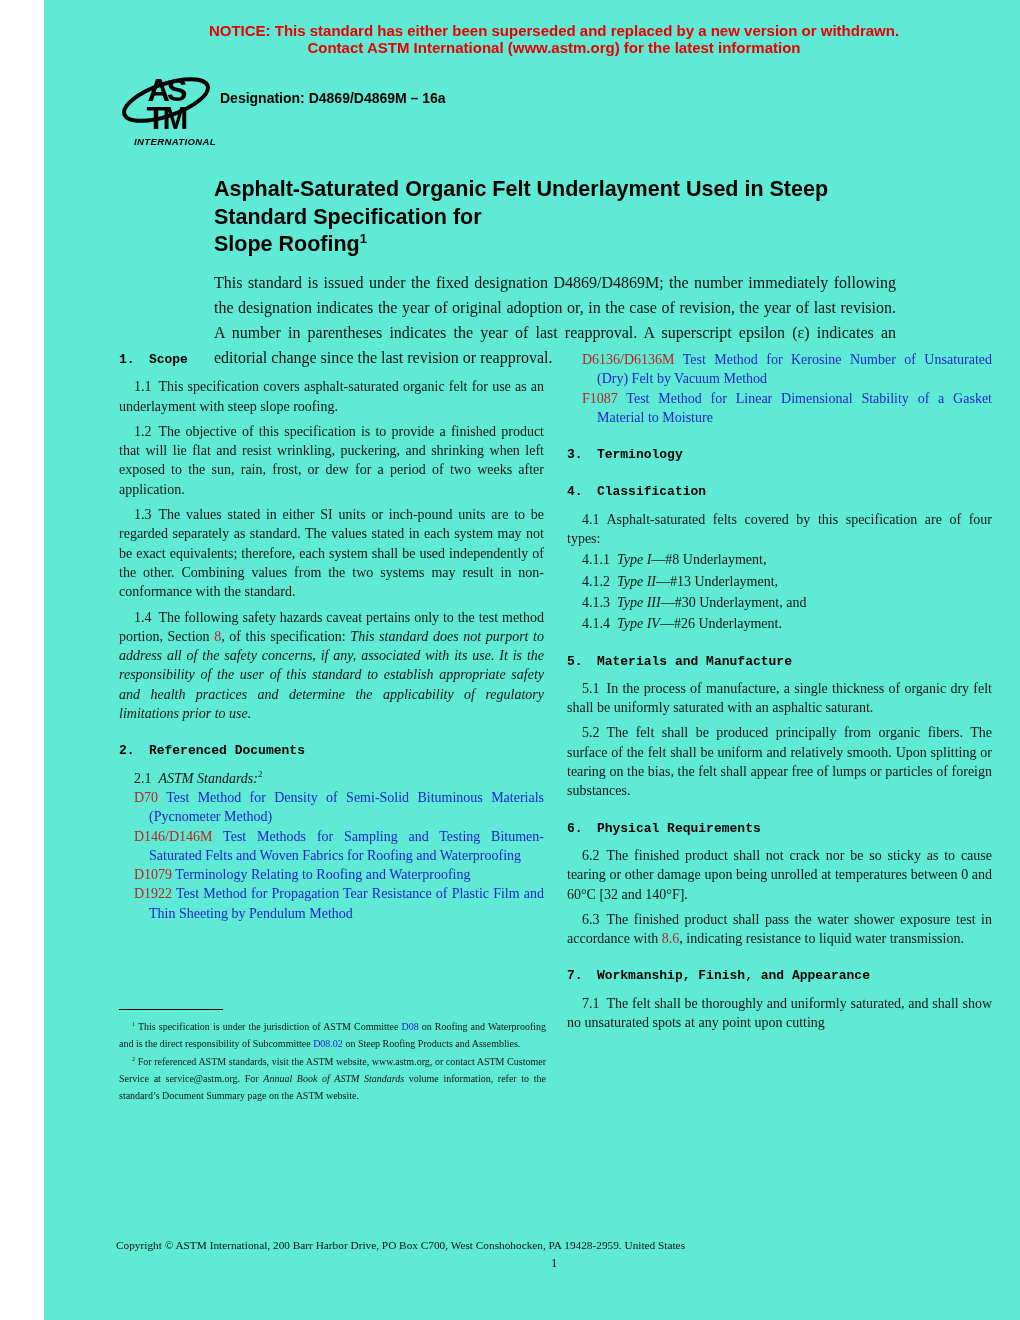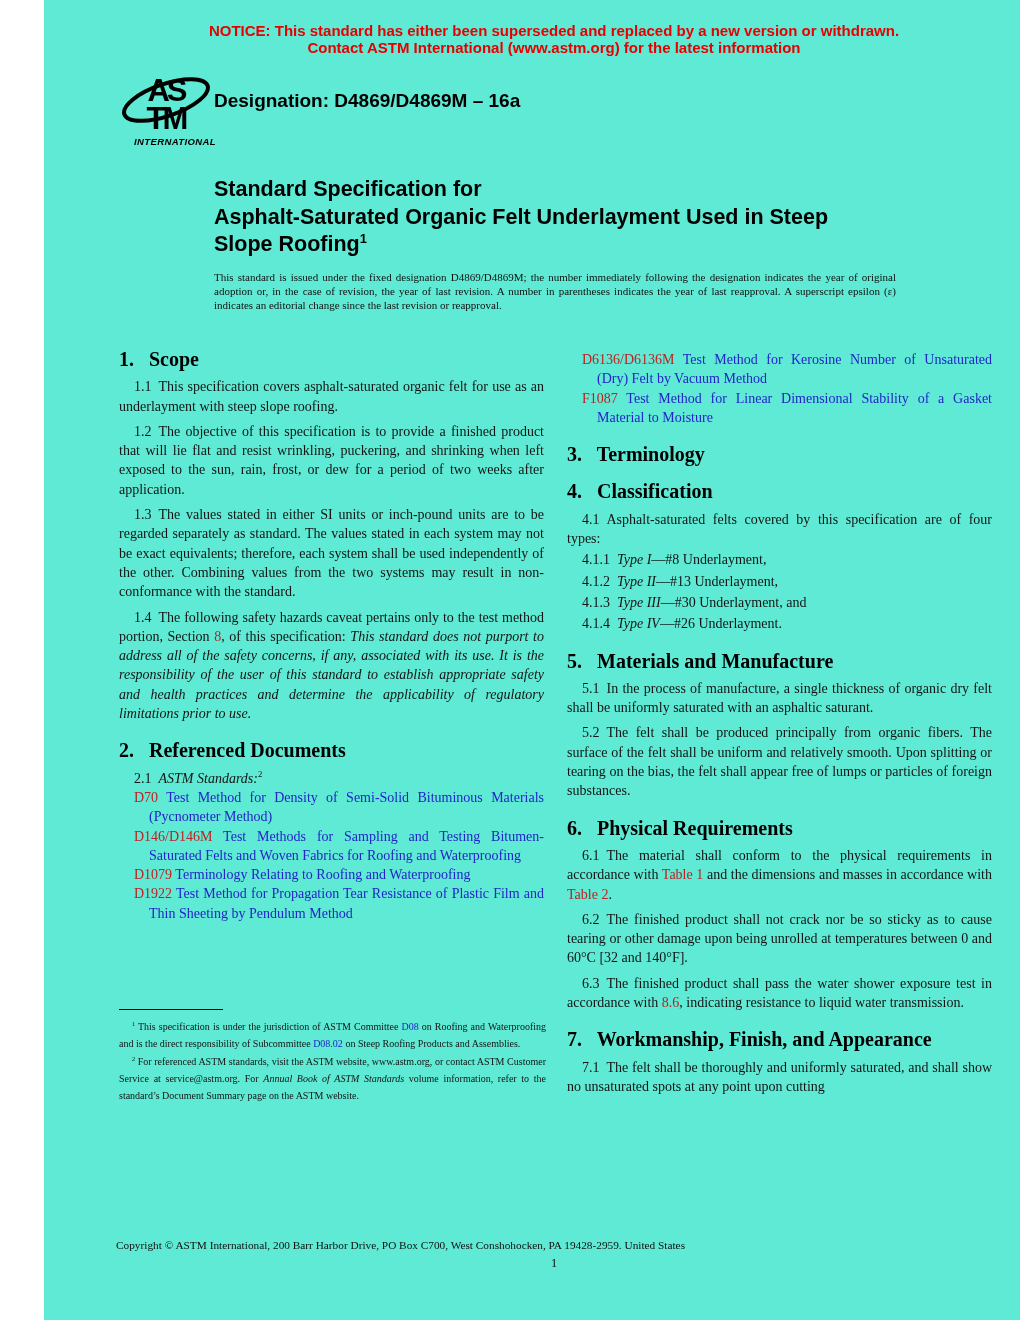--- a/index.html
+++ b/index.html
@@ -15,45 +15,45 @@
     font-family:"Liberation Sans", sans-serif; font-weight:bold;
     font-size:15px; line-height:17px; color:var(--notice-red);
   }
   
   .logo{ position:absolute; top:70px; left:72px; width:100px; text-align:center;}
   .logo-sub{
     font-family:"Liberation Sans", sans-serif; font-weight:bold; font-style:italic;
     font-size:9.5px; letter-spacing:0.4px; color:#000; margin-top:-2px; text-align:right;
   }
   .designation{
-    position:absolute; top:90px; left:170px;
-    font-family:"Liberation Sans", sans-serif; font-weight:bold; font-size:19px; color:#000;
+    position:absolute; top:90px; left:176px;
+    font-family:"Liberation Sans", sans-serif; font-weight:bold; font-size:14px; color:#000;
   }
   
   .title{
     position:absolute; top:176px; left:170px; width:700px;
     font-family:"Liberation Sans", sans-serif; font-weight:bold;
     font-size:21.5px; line-height:27.5px; color:#000;
   }
   .t-sup{ font-size:13px; vertical-align:super; line-height:0;}
   
   .abstract{
     position:absolute; top:270px; left:170px; width:682px;
-    font-size:11px; line-height:14px; text-align:justify; color:#111;
+    font-size:16px; line-height:25px; text-align:justify; color:#111;
   }
   
   .columns{
     position:absolute; top:350px; left:75px; width:873px;
     display:grid; grid-template-columns:425px 425px; column-gap:23px;
     font-size:14px; line-height:19.3px; text-align:justify; color:#141414;
   }
   .col{ width:425px; }
   .col h2{
-    font-size:20px; font-weight:bold; margin:18px 0 8px; text-align:left;
-    font-family:Liberation Serif, serif; color:#000;
+    font-size:13px; font-weight:bold; margin:18px 0 8px; text-align:left;
+    font-family:Liberation Mono, monospace; color:#000;
   }
   .col > :first-child{ margin-top:0; }
   .col p{ margin:6px 0 0; text-indent:15px; }
   .col p.sub{ margin-top:2px; }
   .col p.ref{ margin:0; padding-left:30px; text-indent:-15px;font-family:Liberation Serif, serif; }
   
   .seg-red{ color:var(--link-red); }
   .seg-blue{ color:var(--link-blue); }
   .seg-i{ font-style:italic; }
   .seg-sup{ vertical-align:super; font-size:0.62em; line-height:0; }
@@ -89,22 +89,22 @@
       <ellipse cx="46" cy="30" rx="44" ry="16" fill="none" stroke="#000" stroke-width="4" transform="rotate(-19 46 30)"></ellipse>
       <text x="46" y="31" text-anchor="middle" font-family="Liberation Sans, sans-serif" font-weight="bold" font-size="31" letter-spacing="-3" fill="#000">AS</text>
       <text x="46" y="59" text-anchor="middle" font-family="Liberation Sans, sans-serif" font-weight="bold" font-size="31" letter-spacing="-3" fill="#000">TM</text>
     </svg>
     <div class="logo-sub">INTERNATIONAL</div>
   </div>
 
   <div class="designation">Designation: D4869/D4869M – 16a</div>
 
   <div class="title">
+    <div>Asphalt-Saturated Organic Felt Underlayment Used in Steep</div>
     <div>Standard Specification for</div>
-    <div>Asphalt-Saturated Organic Felt Underlayment Used in Steep</div>
     <div><span>Slope Roofing</span><sup class="t-sup">1</sup></div>
   </div>
 
   <div class="abstract">This standard is issued under the fixed designation D4869/D4869M; the number immediately following the designation indicates the year of original adoption or, in the case of revision, the year of last revision. A number in parentheses indicates the year of last reapproval. A superscript epsilon (ε) indicates an editorial change since the last revision or reapproval.</div>
 
   <div class="columns">
     <div class="col">
       <h2>1.  Scope</h2>
       <p><span>1.1 This specification covers asphalt-saturated organic felt for use as an underlayment with steep slope roofing.</span></p>
       <p><span>1.2 The objective of this specification is to provide a finished product that will lie flat and resist wrinkling, puckering, and shrinking when left exposed to the sun, rain, frost, or dew for a period of two weeks after application.</span></p>
@@ -124,21 +124,20 @@
       <h2>4.  Classification</h2>
       <p><span>4.1 Asphalt-saturated felts covered by this specification are of four types:</span></p>
       <p class="sub"><span>4.1.1 </span><span class="seg-i">Type I</span><span>—#8 Underlayment,</span></p>
       <p class="sub"><span>4.1.2 </span><span class="seg-i">Type II</span><span>—#13 Underlayment,</span></p>
       <p class="sub"><span>4.1.3 </span><span class="seg-i">Type III</span><span>—#30 Underlayment, and</span></p>
       <p class="sub"><span>4.1.4 </span><span class="seg-i">Type IV</span><span>—#26 Underlayment.</span></p>
       <h2>5.  Materials and Manufacture</h2>
       <p><span>5.1 In the process of manufacture, a single thickness of organic dry felt shall be uniformly saturated with an asphaltic saturant.</span></p>
       <p><span>5.2 The felt shall be produced principally from organic fibers. The surface of the felt shall be uniform and relatively smooth. Upon splitting or tearing on the bias, the felt shall appear free of lumps or particles of foreign substances.</span></p>
       <h2>6.  Physical Requirements</h2>
-      <p><span>6.1 The material shall conform to the physical requirements in accordance with </span><span class="seg-red">Table 1</span><span> and the dimensions and masses in accordance with </span><span class="seg-red">Table 2</span><span>.</span></p>
       <p><span>6.2 The finished product shall not crack nor be so sticky as to cause tearing or other damage upon being unrolled at temperatures between 0 and 60°C [32 and 140°F].</span></p>
       <p><span>6.3 The finished product shall pass the water shower exposure test in accordance with </span><span class="seg-red">8.6</span><span>, indicating resistance to liquid water transmission.</span></p>
       <h2>7.  Workmanship, Finish, and Appearance</h2>
       <p><span>7.1 The felt shall be thoroughly and uniformly saturated, and shall show no unsaturated spots at any point upon cutting</span></p>
     </div>
   </div>
 
   <div class="footnotes">
     <div class="fn-rule"></div>
     <p><span class="seg-sup">1</span><span> This specification is under the jurisdiction of ASTM Committee </span><span class="seg-blue">D08</span><span> on Roofing and Waterproofing and is the direct responsibility of Subcommittee </span><span class="seg-blue">D08.02</span><span> on Steep Roofing Products and Assemblies.</span></p>

